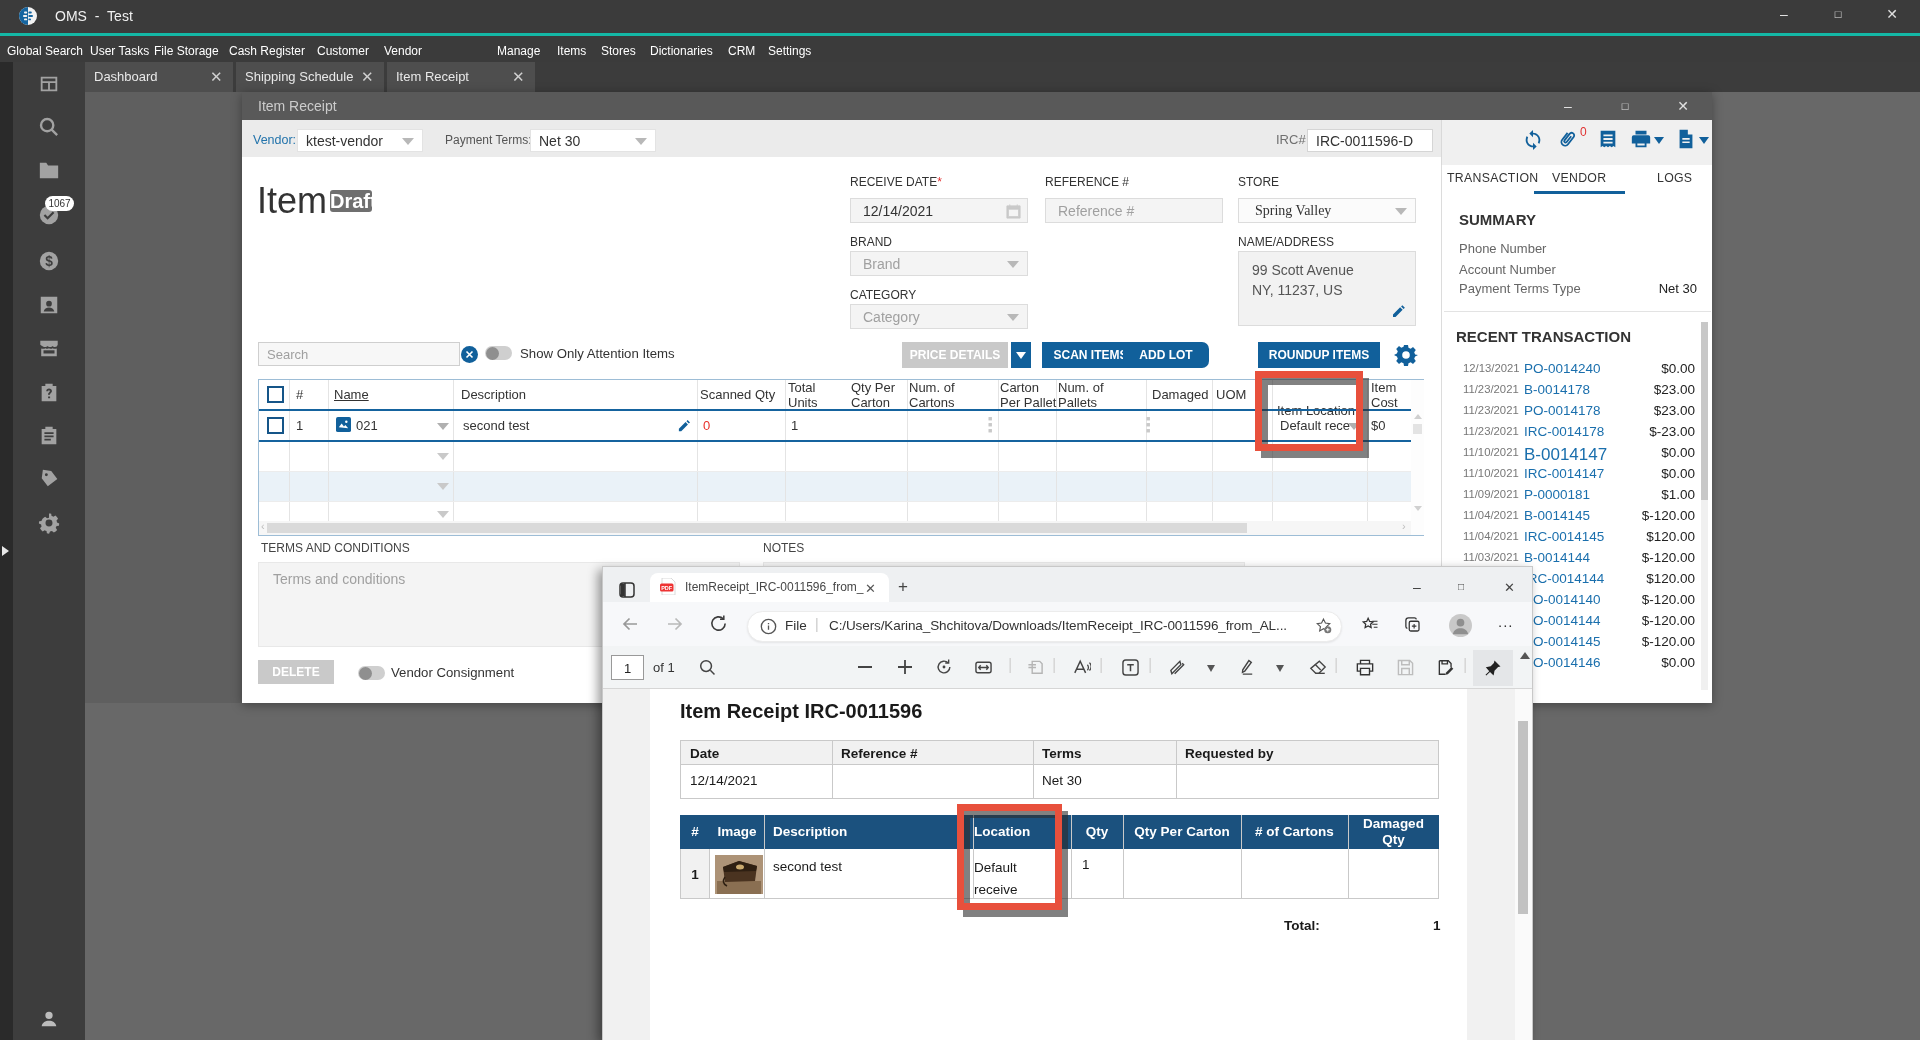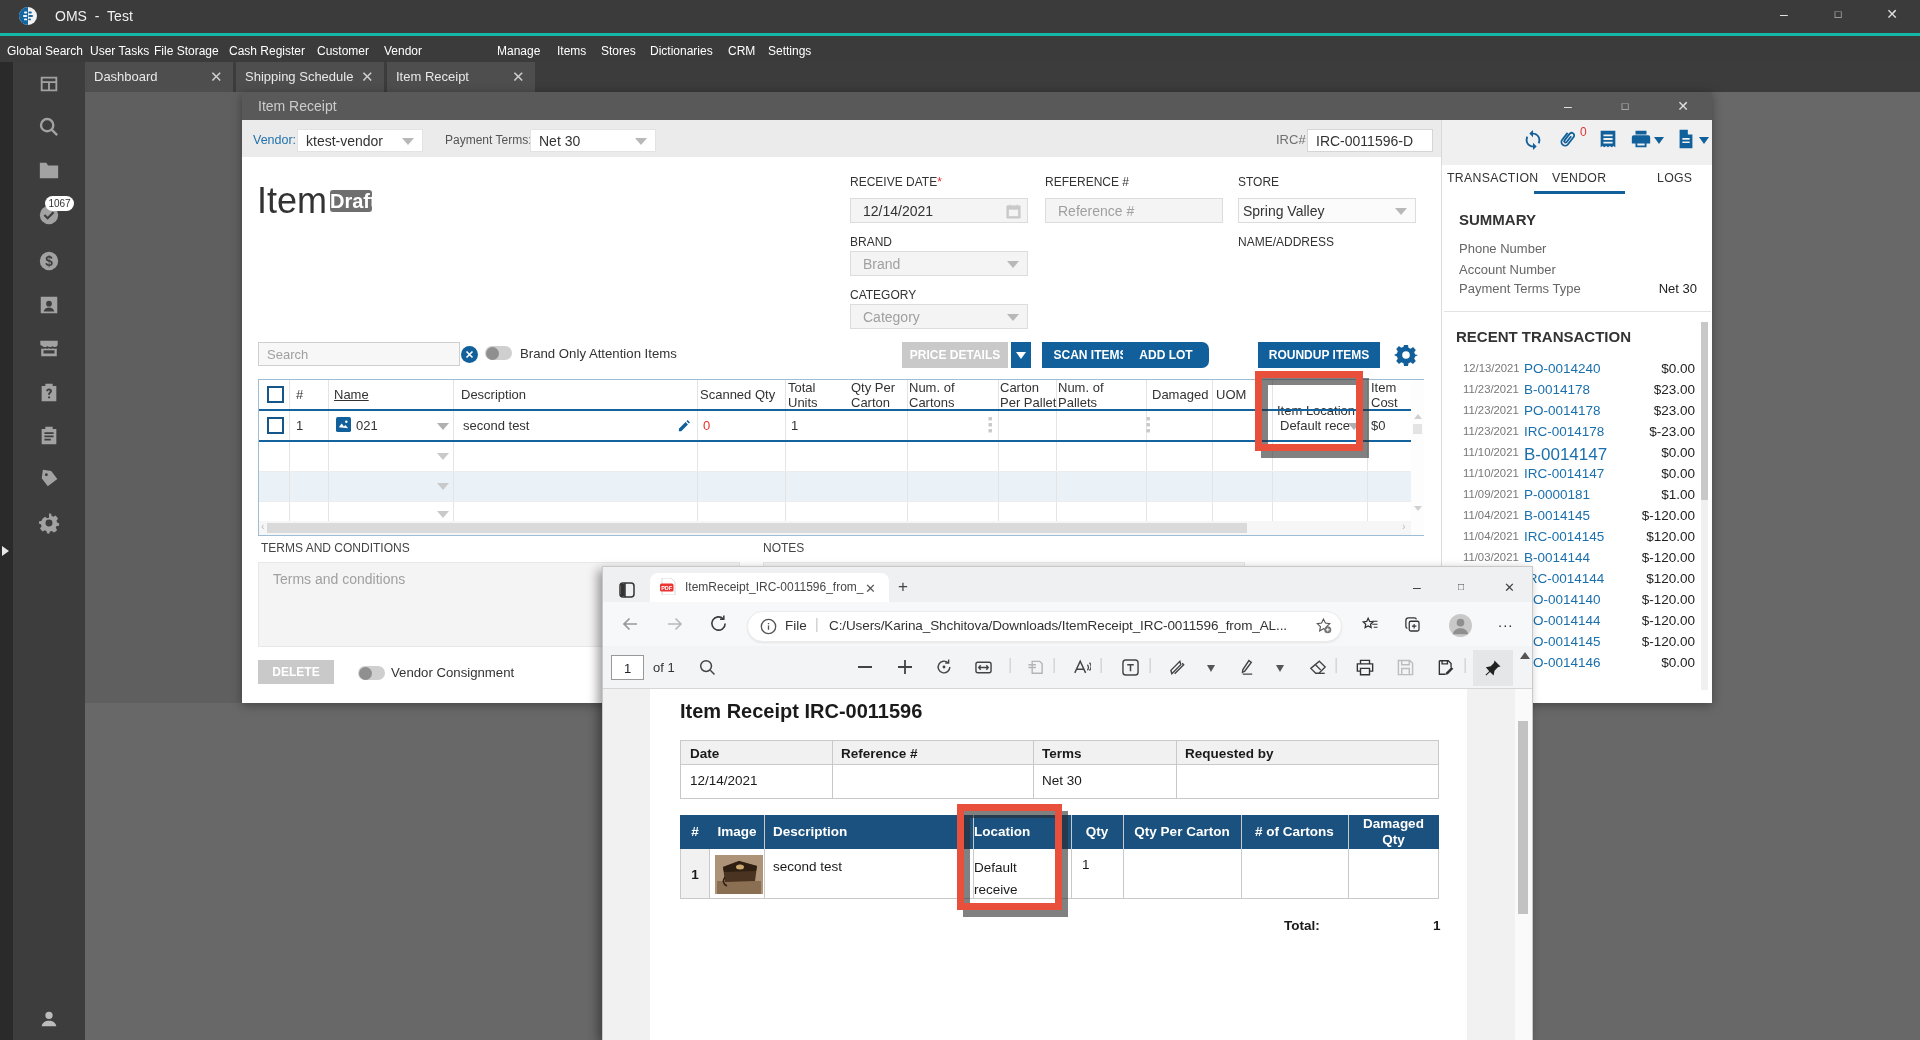--- a/index.html
+++ b/index.html
@@ -204,45 +204,51 @@
       <svg class="abs" style="right:6px;top:5px" width="15" height="15" viewBox="0 0 16 16" fill="#c9c9c9">
           <path d="M1 2h14v13H1zm1.5 3.5v8h11v-8zM4 2V.5M12 2V.5" stroke="#c9c9c9"></path>
         </svg>
     </div>
     <span class="flabel" style="left:803px;top:83px;">REFERENCE #</span>
     <div class="finput" style="left:803px;top:106px;width:178px;height:25px;">
         <span class="abs ph" style="left:12px;top:4px;">Reference #</span>
       </div>
     <span class="flabel" style="left:996px;top:83px;">STORE</span>
     <div class="finput" style="left:996px;top:106px;width:178px;height:25px;background:#fbfbfb;">
-        <span class="abs" style="left:4px;top:4px;">Spring Valley</span>
+        <span class="abs" style="left:16px;top:4px;font-family:Liberation Serif, serif;">Spring Valley</span>
         <span class="selarr" style="right:8px;top:9px;"></span>
       </div>
     <span class="flabel" style="left:608px;top:143px;">BRAND</span>
     <div class="finput" style="left:608px;top:159px;width:178px;height:25px;">
         <span class="abs ph" style="left:12px;top:4px;">Brand</span>
         <span class="selarr" style="right:8px;top:9px;"></span>
       </div>
     <span class="flabel" style="left:996px;top:143px;">NAME/ADDRESS</span>
+    <div class="finput" style="left:996px;top:159px;width:178px;height:75px;background:#f2f2f2;">
+      <span class="abs" style="left:13px;top:8px;color:#555;line-height:20px;">99 Scott Avenue<br>NY, 11237, US</span>
+      <svg class="abs" style="right:8px;bottom:6px" width="16" height="16" viewBox="0 0 24 24" fill="#11609b">
+          <path d="M3 17.2 13.7 6.5l3.8 3.8L6.8 21H3zM15.1 5.1l1.9-1.9 3.8 3.8-1.9 1.9z"></path>
+        </svg>
+    </div>
     <span class="flabel" style="left:608px;top:196px;">CATEGORY</span>
     <div class="finput" style="left:608px;top:212px;width:178px;height:25px;">
         <span class="abs ph" style="left:12px;top:4px;">Category</span>
         <span class="selarr" style="right:8px;top:9px;"></span>
       </div>
 
     <div class="finput" style="left:16px;top:250px;width:202px;height:24px;background:#f7f7f7;border-color:#cfcfcf;">
         <span class="abs ph" style="left:8px;top:4px;font-size:13px;">Search</span>
       </div>
     <svg class="abs" style="left:219px;top:254px" width="17" height="17" viewBox="0 0 17 17">
         <circle cx="8.5" cy="8.5" r="8.5" fill="#11609b"></circle>
         <path d="M5.5 5.5l6 6M11.5 5.5l-6 6" stroke="#fff" stroke-width="1.6"></path>
       </svg>
     <div class="abs" style="left:243px;top:254px;width:27px;height:14px;background:#cfcfcf;border-radius:8px;"></div>
     <div class="abs" style="left:244px;top:254.5px;width:13px;height:13px;background:#8f8f8f;border-radius:50%;"></div>
-    <span class="abs" style="left:278px;top:254px;font-size:13.2px;color:#333;">Brand Only Attention Items</span>
+    <span class="abs" style="left:278px;top:254px;font-size:13.2px;color:#333;">Show Only Attention Items</span>
     <div class="btn gray" style="left:660px;width:106px;line-height:26px;">PRICE DETAILS</div>
     <div class="btn" style="left:769px;width:20px;">
         <span class="selarr" style="left:5px;top:10px;border-top-color:#fff;border-left-width:5px;border-right-width:5px;"></span>
       </div>
     <div class="btn" style="left:800px;width:97px;line-height:26px;">SCAN ITEMS</div>
     <div class="btn" style="left:900px;width:20px;">
         <span class="selarr" style="left:5px;top:10px;border-top-color:#fff;border-left-width:5px;border-right-width:5px;"></span>
       </div>
     <div class="btn" style="left:881px;width:86px;line-height:26px;border-radius:7px;">ADD LOT</div>
     <div class="btn" style="left:1016px;width:122px;line-height:26px;">ROUNDUP ITEMS</div>

